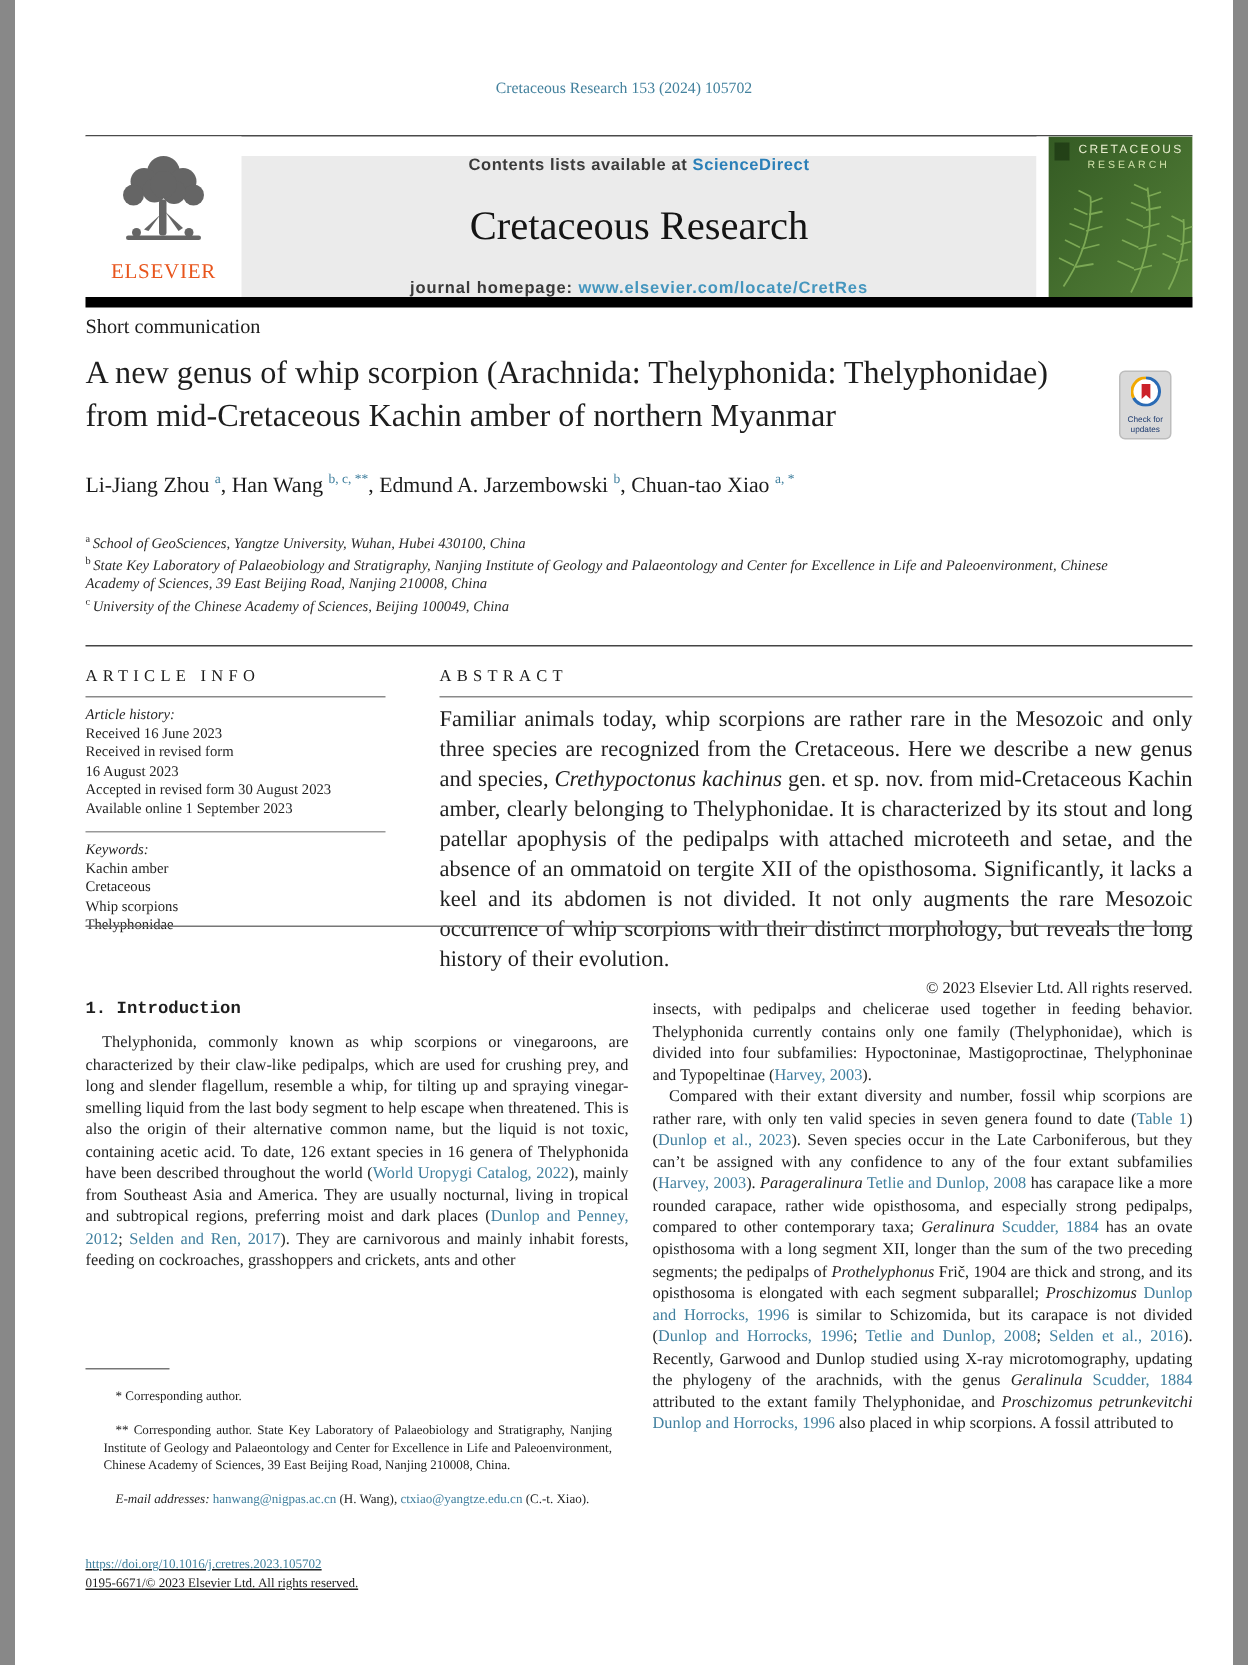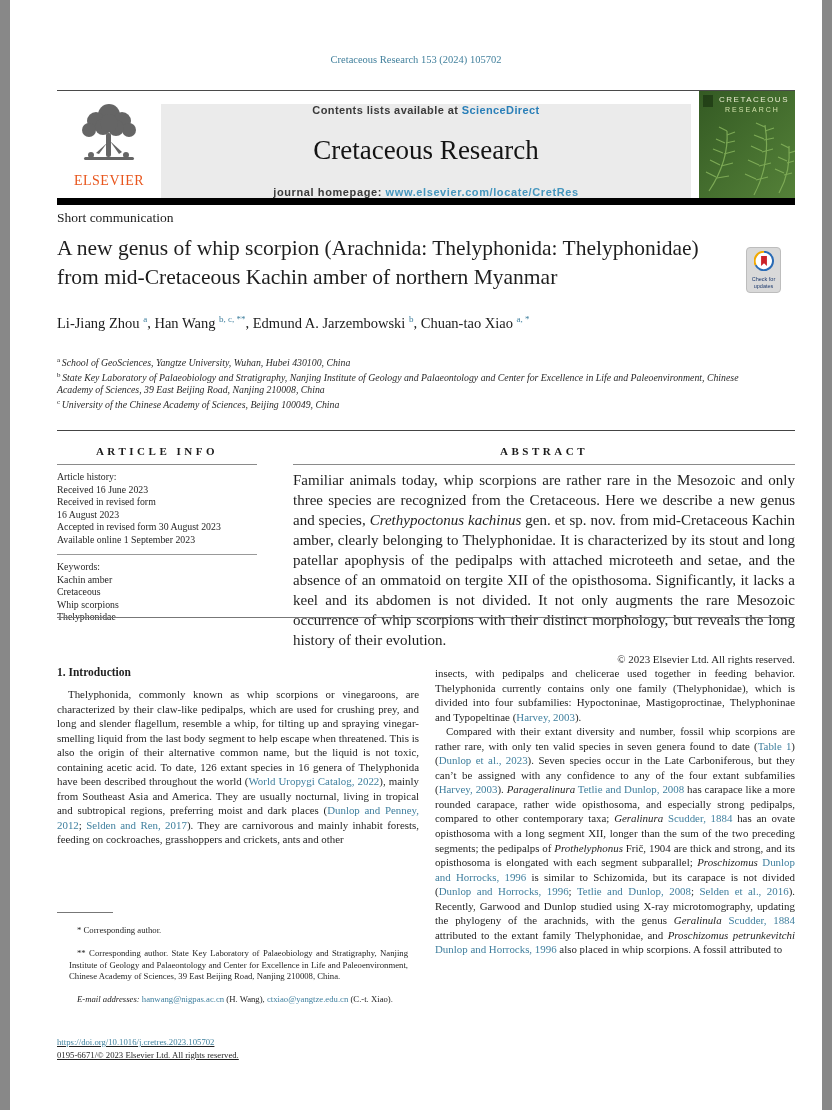--- a/index.html
+++ b/index.html
@@ -37,34 +37,34 @@
   .check-badge .cb-text{font-family:"Liberation Sans",sans-serif;font-size:5.5px;color:#1d3a6e;text-align:center;line-height:1.25;margin-top:1px;}
   .authors{position:absolute;top:314px;left:47px;width:700px;font-size:14.5px;color:#1b1b1b;}
   .affils{position:absolute;top:356px;left:47px;width:706px;font-size:9.8px;font-style:italic;line-height:1.27;color:#2a2a2a;}
   .affils p{margin:0 0 1px 0;}
   .rule-top{position:absolute;top:430px;left:47px;width:738px;border-top:1px solid #444;}
 
   
   .info-abs{position:absolute;top:445px;left:47px;width:738px;display:flex;}
   .info-col{width:200px;}
   .abs-col{width:502px;margin-left:36px;}
-  .blk-heading{font-size:11px;font-weight:bold;letter-spacing:0.32em;color:#1b1b1b;
-               border-bottom:1px solid #8a8a8a;padding-bottom:7px;margin:0 0 6px 0;text-align:center;}
+  .blk-heading{font-size:11px;font-weight:normal;letter-spacing:0.32em;color:#1b1b1b;
+               border-bottom:1px solid #8a8a8a;padding-bottom:7px;margin:0 0 6px 0;}
   .info-col .small{font-size:9.8px;line-height:1.28;}
-  .info-label{}
+  .info-label{font-style:italic;}
   .info-divider{border-top:1px solid #999;margin:8px 0 6px 0;}
   .abs-text{font-size:15px;line-height:1.33;text-align:justify;margin:0;}
   .abs-copy{font-size:10.9px;text-align:right;margin-top:3px;}
   .rule-mid{position:absolute;top:617px;left:47px;width:738px;border-top:1px solid #777;}
 
   
   .body-cols{position:absolute;top:666px;left:47px;width:738px;display:flex;}
   .col-l{width:362px;}
   .col-r{width:360px;margin-left:16px;}
-  .sec-heading{font-size:11.5px;font-weight:bold;margin:0;}
+  .sec-heading{font-size:11.5px;font-weight:bold;margin:0;font-family:Liberation Mono, monospace;}
   .bodyp{font-size:10.9px;line-height:1.335;text-align:justify;margin:0;}
   .indent{text-indent:11px;}
   .mt{margin-top:9px;}
 
   
   .footnotes{position:absolute;top:912px;left:47px;width:363px;}
   .fn-rule{width:56px;border-top:1px solid #777;margin-bottom:6px;}
   .fn{font-size:8.7px;line-height:1.3;text-align:justify;margin:12px;}
   .fn-ind{text-indent:8px;}
 

